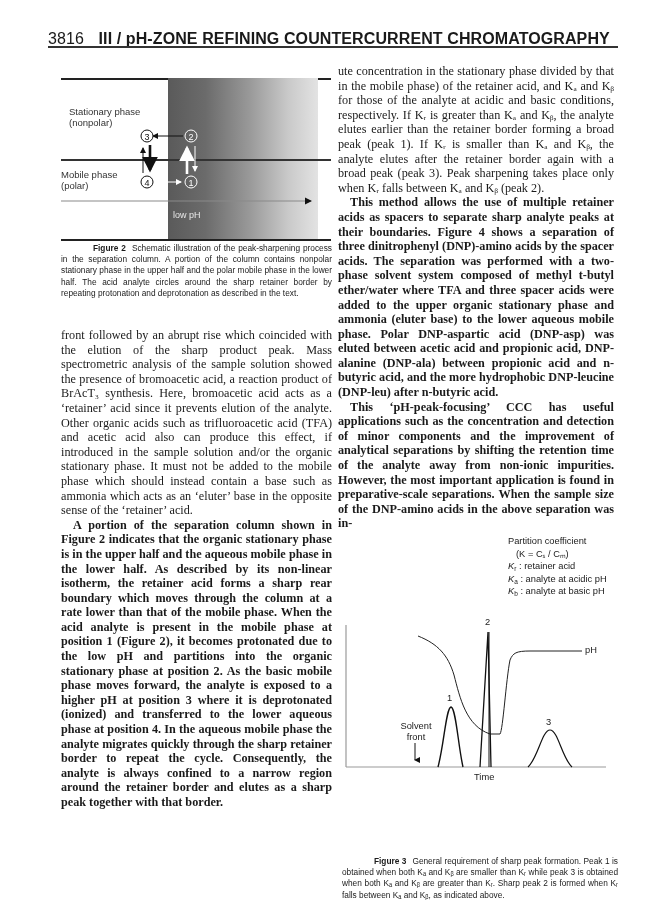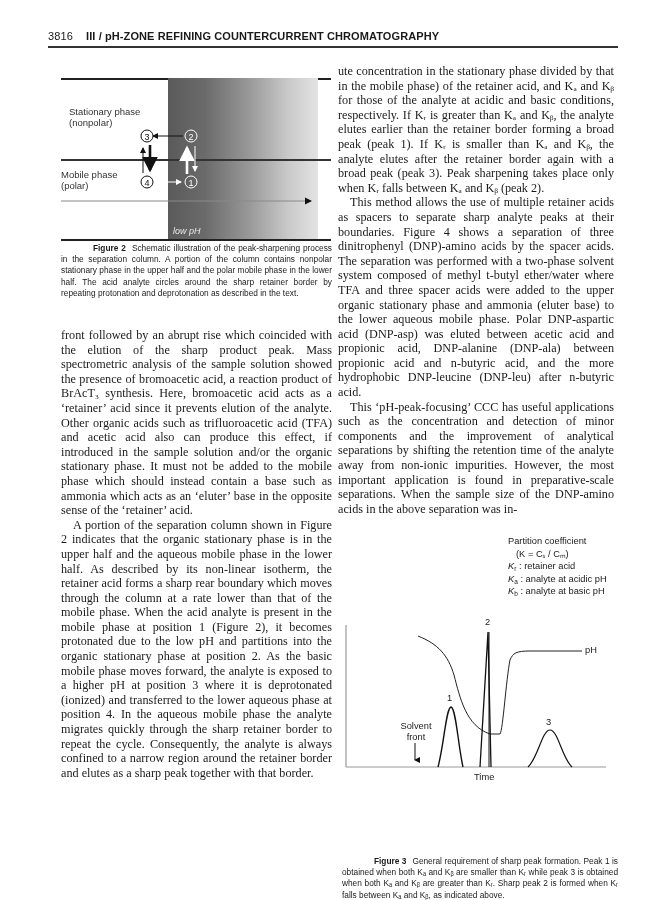--- a/index.html
+++ b/index.html
@@ -1,38 +1,38 @@
 <!DOCTYPE html>
 <html><head>
 <meta charset="utf-8">
 <style>
   html, body { margin:0; padding:0; background:#fff; }
   body { width:668px; height:900px; position:relative; overflow:hidden; color:#1a1a1a; }
-  .hdr { position:absolute; left:48px; top:30px; font-family:"Liberation Sans", sans-serif; font-size:11px; font-weight:bold; letter-spacing:0.1px; }
+  .hdr { position:absolute; left:48px; top:30px; font-family:"Liberation Sans", sans-serif; font-size:16px; font-weight:bold; letter-spacing:0.1px; }
   .hdr .pg { font-weight:normal; margin-right:10px; }
   .hdr-rule { position:absolute; left:48px; top:46px; width:570px; height:1.5px; background:#333; }
 
   .body-text { font-family:"Liberation Serif", serif; font-size:12.2px; line-height:14.6px; text-align:justify; }
   .body-text p { margin:0; }
-  .body-text p.ind { text-indent:12px; }
+  .body-text p.ind { text-indent:12px;font-weight:bold; }
   .col-l { position:absolute; left:61px; top:328px; width:271px; }
   .col-r { position:absolute; left:338px; top:64px; width:276px; }
 
   .caption { font-family:"Liberation Sans", sans-serif; font-size:8.3px; line-height:11.2px; text-align:justify; }
   .caption b { font-weight:bold; margin-right:6px;padding-left:32px; }
   .cap2 { position:absolute; left:61px; top:243px; width:271px; }
   .cap3 { position:absolute; left:342px; top:854px; width:276px; }
 
   
   .fig2 { position:absolute; left:61px; top:68px; width:270px; height:166px; }
   .fig2 .rule { position:absolute; left:0; width:270px; height:1.5px; background:#222; }
   .fig2 .grad { position:absolute; left:107px; top:10px; width:150px; height:161px;
      background:linear-gradient(to right,#5a5a5a 0%,#6b6b6b 25%,#9a9a9a 55%,#c9c9c9 80%,#e3e3e3 100%); }
   .fig2 .lbl { position:absolute; font-family:"Liberation Sans", sans-serif; font-size:9.5px; color:#333; text-align:left; line-height:11px; }
-  .fig2 .lowph { position:absolute; left:112px; top:158px; font-family:"Liberation Sans", sans-serif; font-size:9px; color:#e8e8e8;font-style:italic; }
+  .fig2 .lowph { position:absolute; left:112px; top:142px; font-family:"Liberation Sans", sans-serif; font-size:9px; color:#e8e8e8; }
 
   
   .fig3 { position:absolute; left:340px; top:530px; width:280px; height:320px; }
   .fig3 .sans { font-family:"Liberation Sans", sans-serif; font-size:9.3px; line-height:12.5px; color:#1a1a1a; }
   .fig3 .conds { position:absolute; left:12px; top:15px; }
   .fig3 .legend { position:absolute; left:168px; top:5px; }
   .fig3 .legend .ctr { padding-left:8px; }
   .fig3 i { font-style:italic; }
   .fig3 sub { font-size:6.5px; vertical-align:-2px; line-height:0; }
   .fig3 svg { position:absolute; left:0; top:0; }

